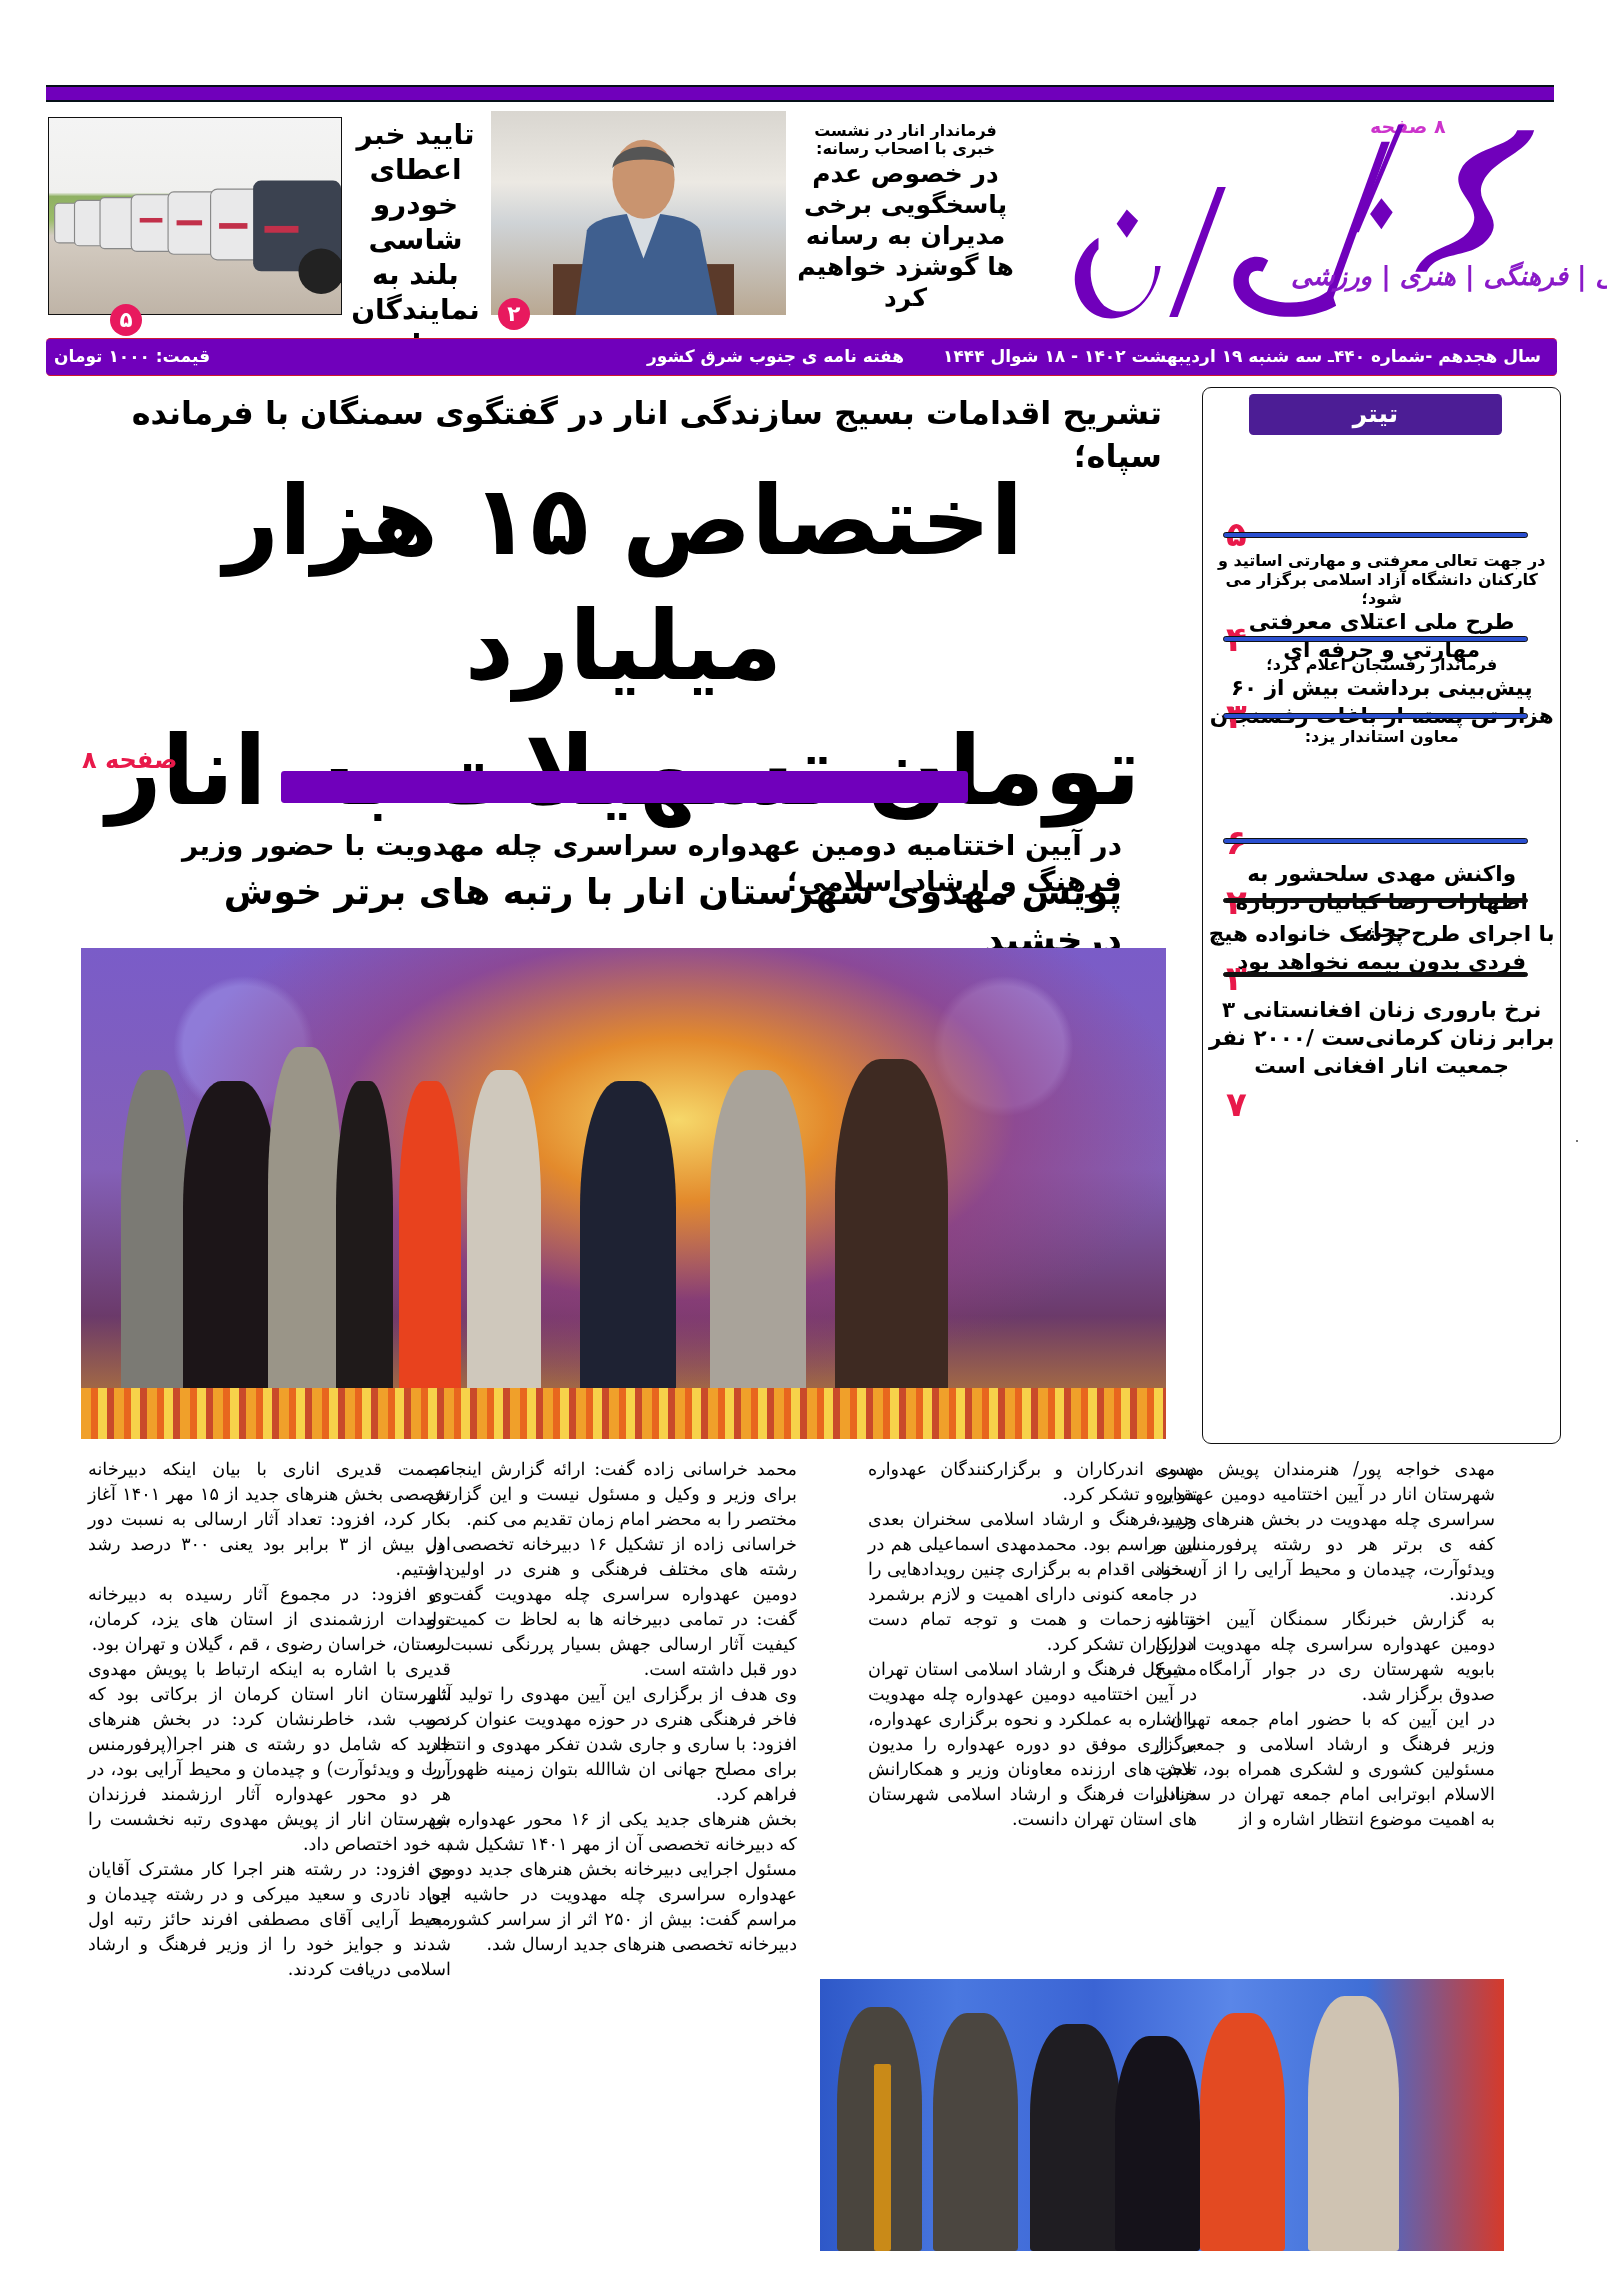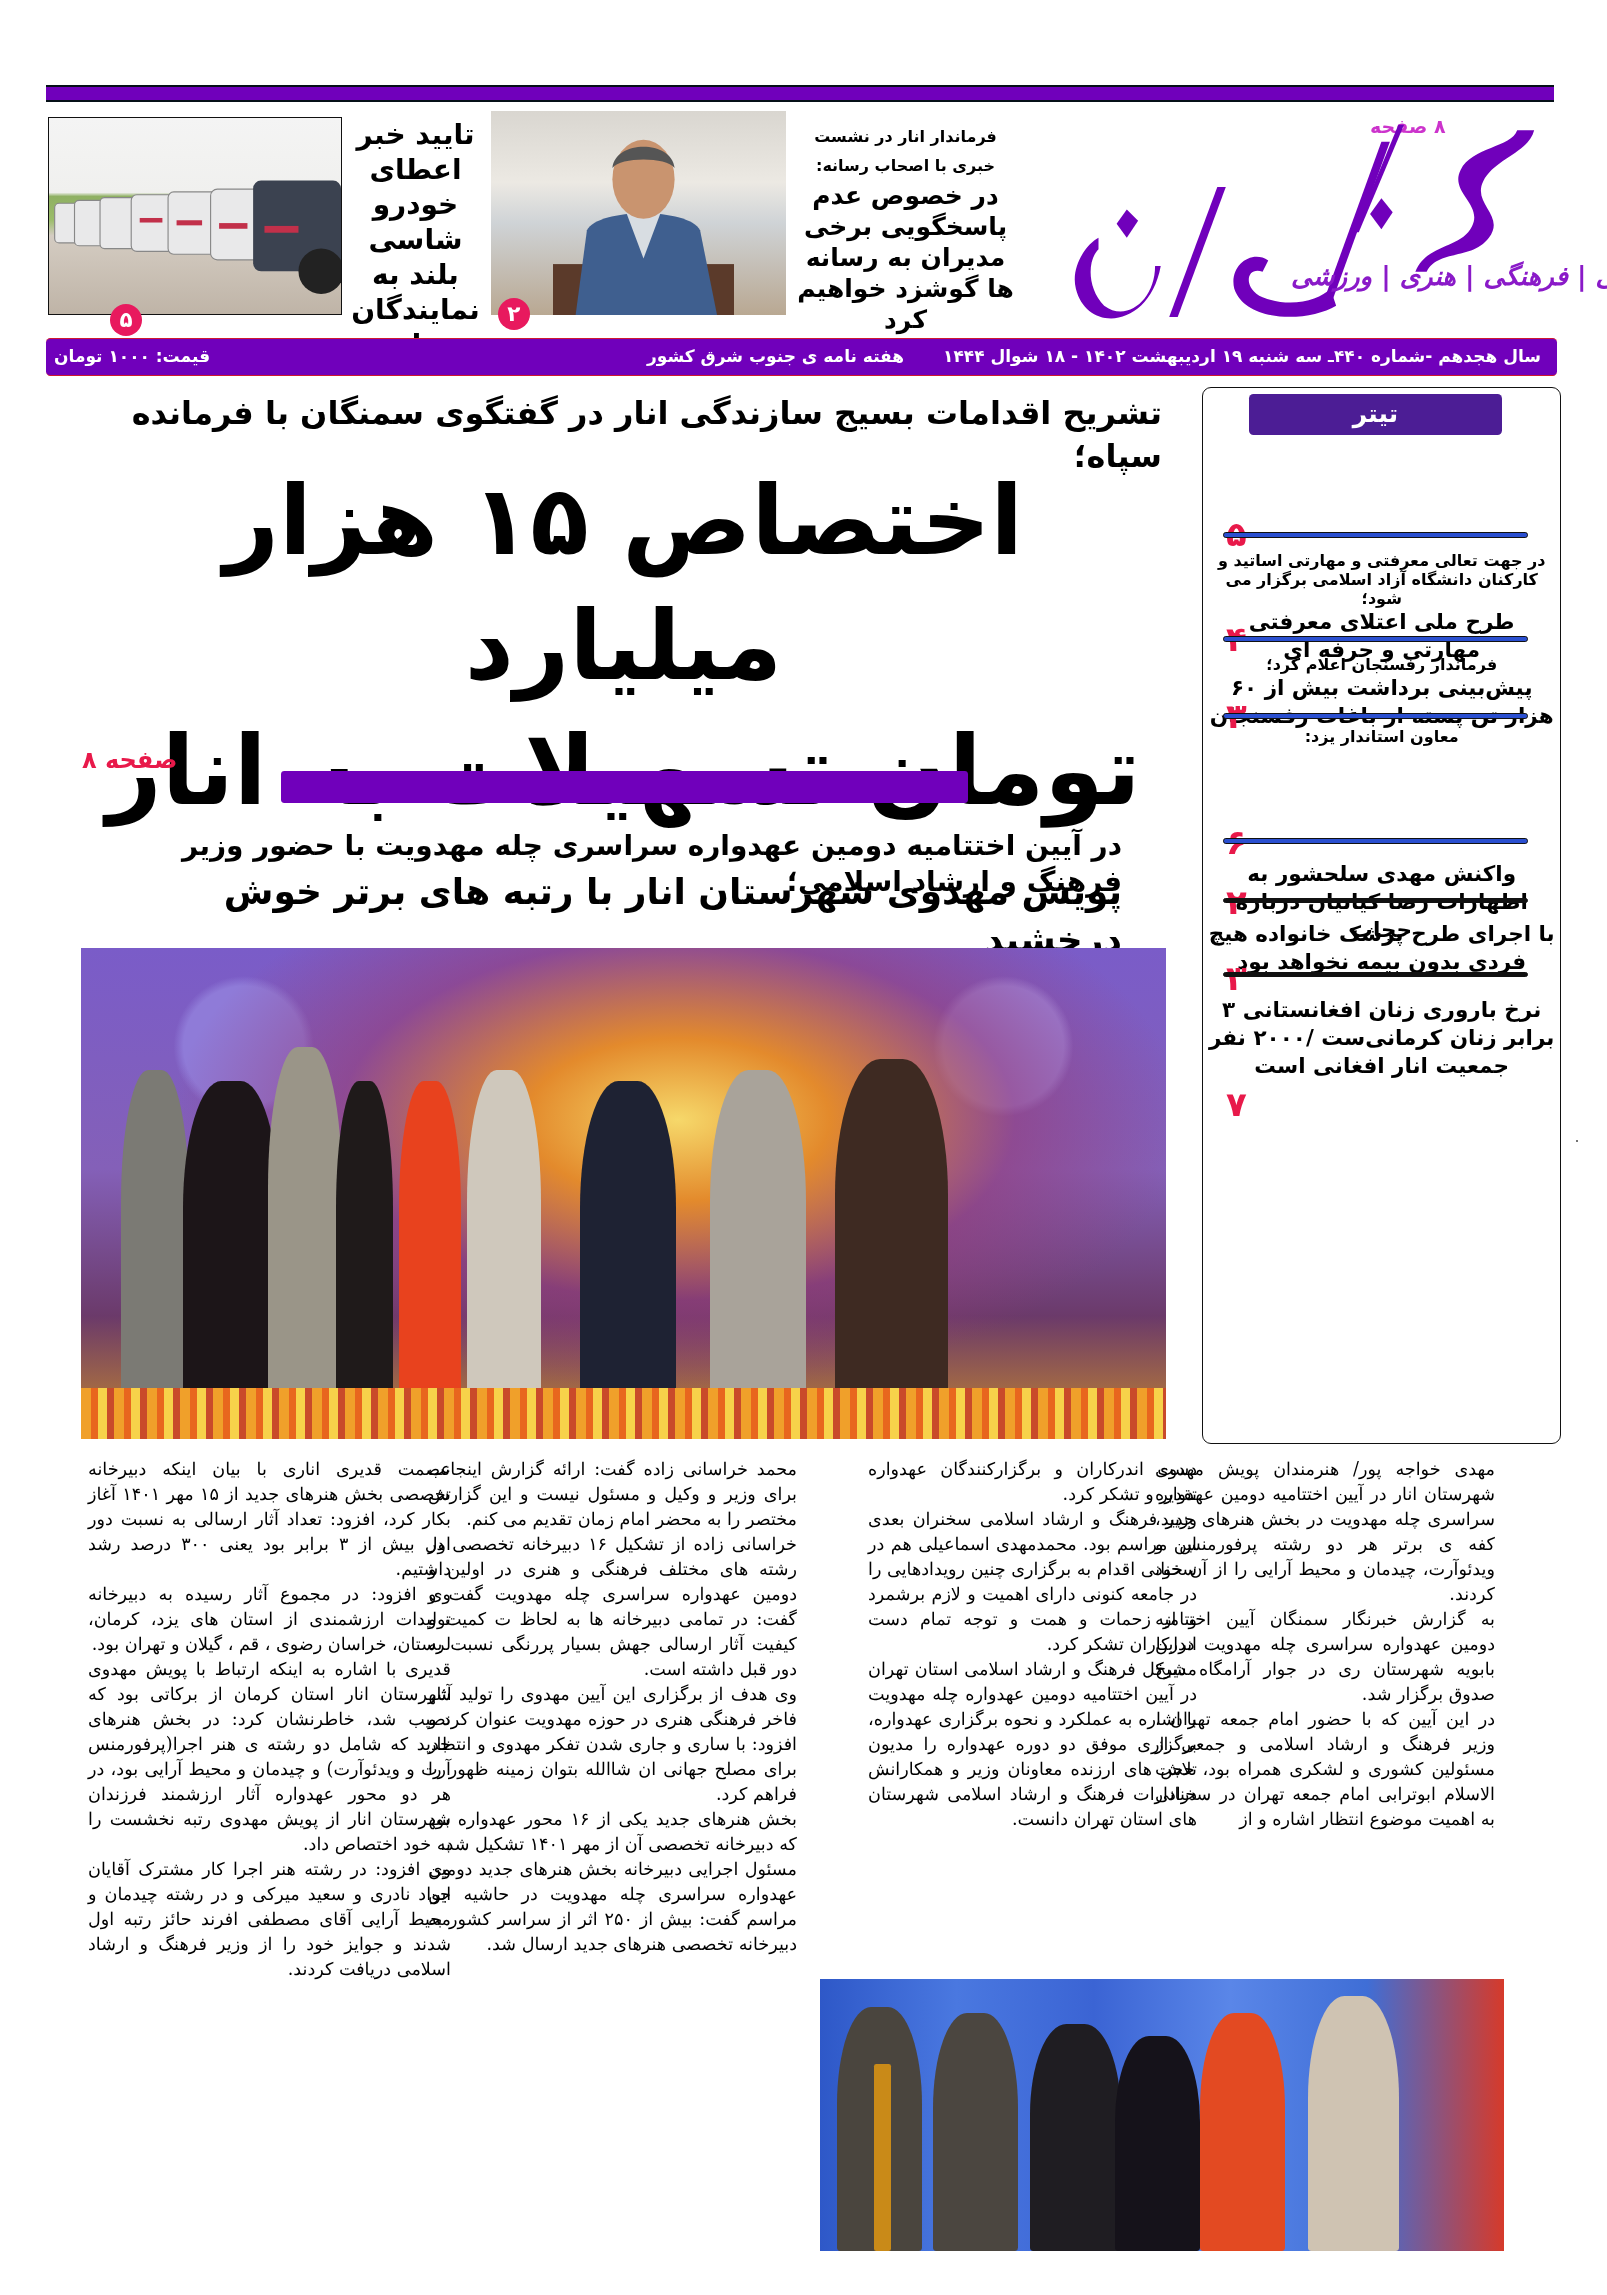--- a/index.html
+++ b/index.html
@@ -14,21 +14,21 @@
   #masthead { right:45px; top:108px; width:499px; height:227px; }
   #page-count { position:absolute; left:306px; top:6.8px; color:#cc33cc; font-weight:bold; font-size:19px; }
   #logo { position:absolute; left:0; top:11.3px; width:499px; height:215px; }
   #logo-tagline { position:absolute; left:227px; top:153px; color:#8a1ac8; font-style:italic; font-weight:bold; font-size:26px; white-space:nowrap; }
 
   
   #teaser-2 { left:491px; top:111px; width:530px; height:215px; }
   #teaser-2 .photo { position:absolute; left:0; top:0; width:295px; height:204px; background:linear-gradient(180deg,#d9d6d0 0%,#ece9e3 35%,#cfd3d6 55%,#b9a892 100%); overflow:hidden; }
   #teaser-2 .person { position:absolute; left:62px; top:23px; width:181px; height:181px; }
   #teaser-2 .text { position:absolute; left:301px; top:11.3px; width:227px; text-align:center; }
-  .kicker-sm { font-weight:bold; font-size:16px; line-height:29px; }
+  .kicker-sm { font-weight:bold; font-size:16px; line-height:18px; }
   .teaser-big { font-weight:900; font-size:25px; line-height:31px; }
   .num-badge { position:absolute; width:32px; height:32px; border-radius:50%; background:#e8195e; color:#fff; font-weight:bold; font-size:21.5px; text-align:center; line-height:32px; }
 
   #teaser-5 { left:45px; top:111px; width:448px; height:221px; }
   #teaser-5 .photo { position:absolute; left:2.8px; top:5.7px; width:292px; height:196px; border:1.7px solid #111; overflow:hidden; background:linear-gradient(180deg,#f4f4f4 0%,#f0f0ee 38%,#8fb063 40%,#9bbd6a 52%,#d4ccc2 60%,#bfb4a7 100%); }
   #teaser-5 .text { position:absolute; left:298px; top:5.7px; width:145px; text-align:center; font-weight:900; font-size:28px; line-height:35px; }
 
   
   #info-band { left:46px; top:338px; width:1511px; height:36px; background:#7000bb; border-top:1.7px solid #d01830; border-bottom:1.7px solid #d01830; border-radius:4.5px; color:#fff; }
   #info-band span { position:absolute; top:6.8px; font-weight:bold; font-size:17px; white-space:nowrap; }

